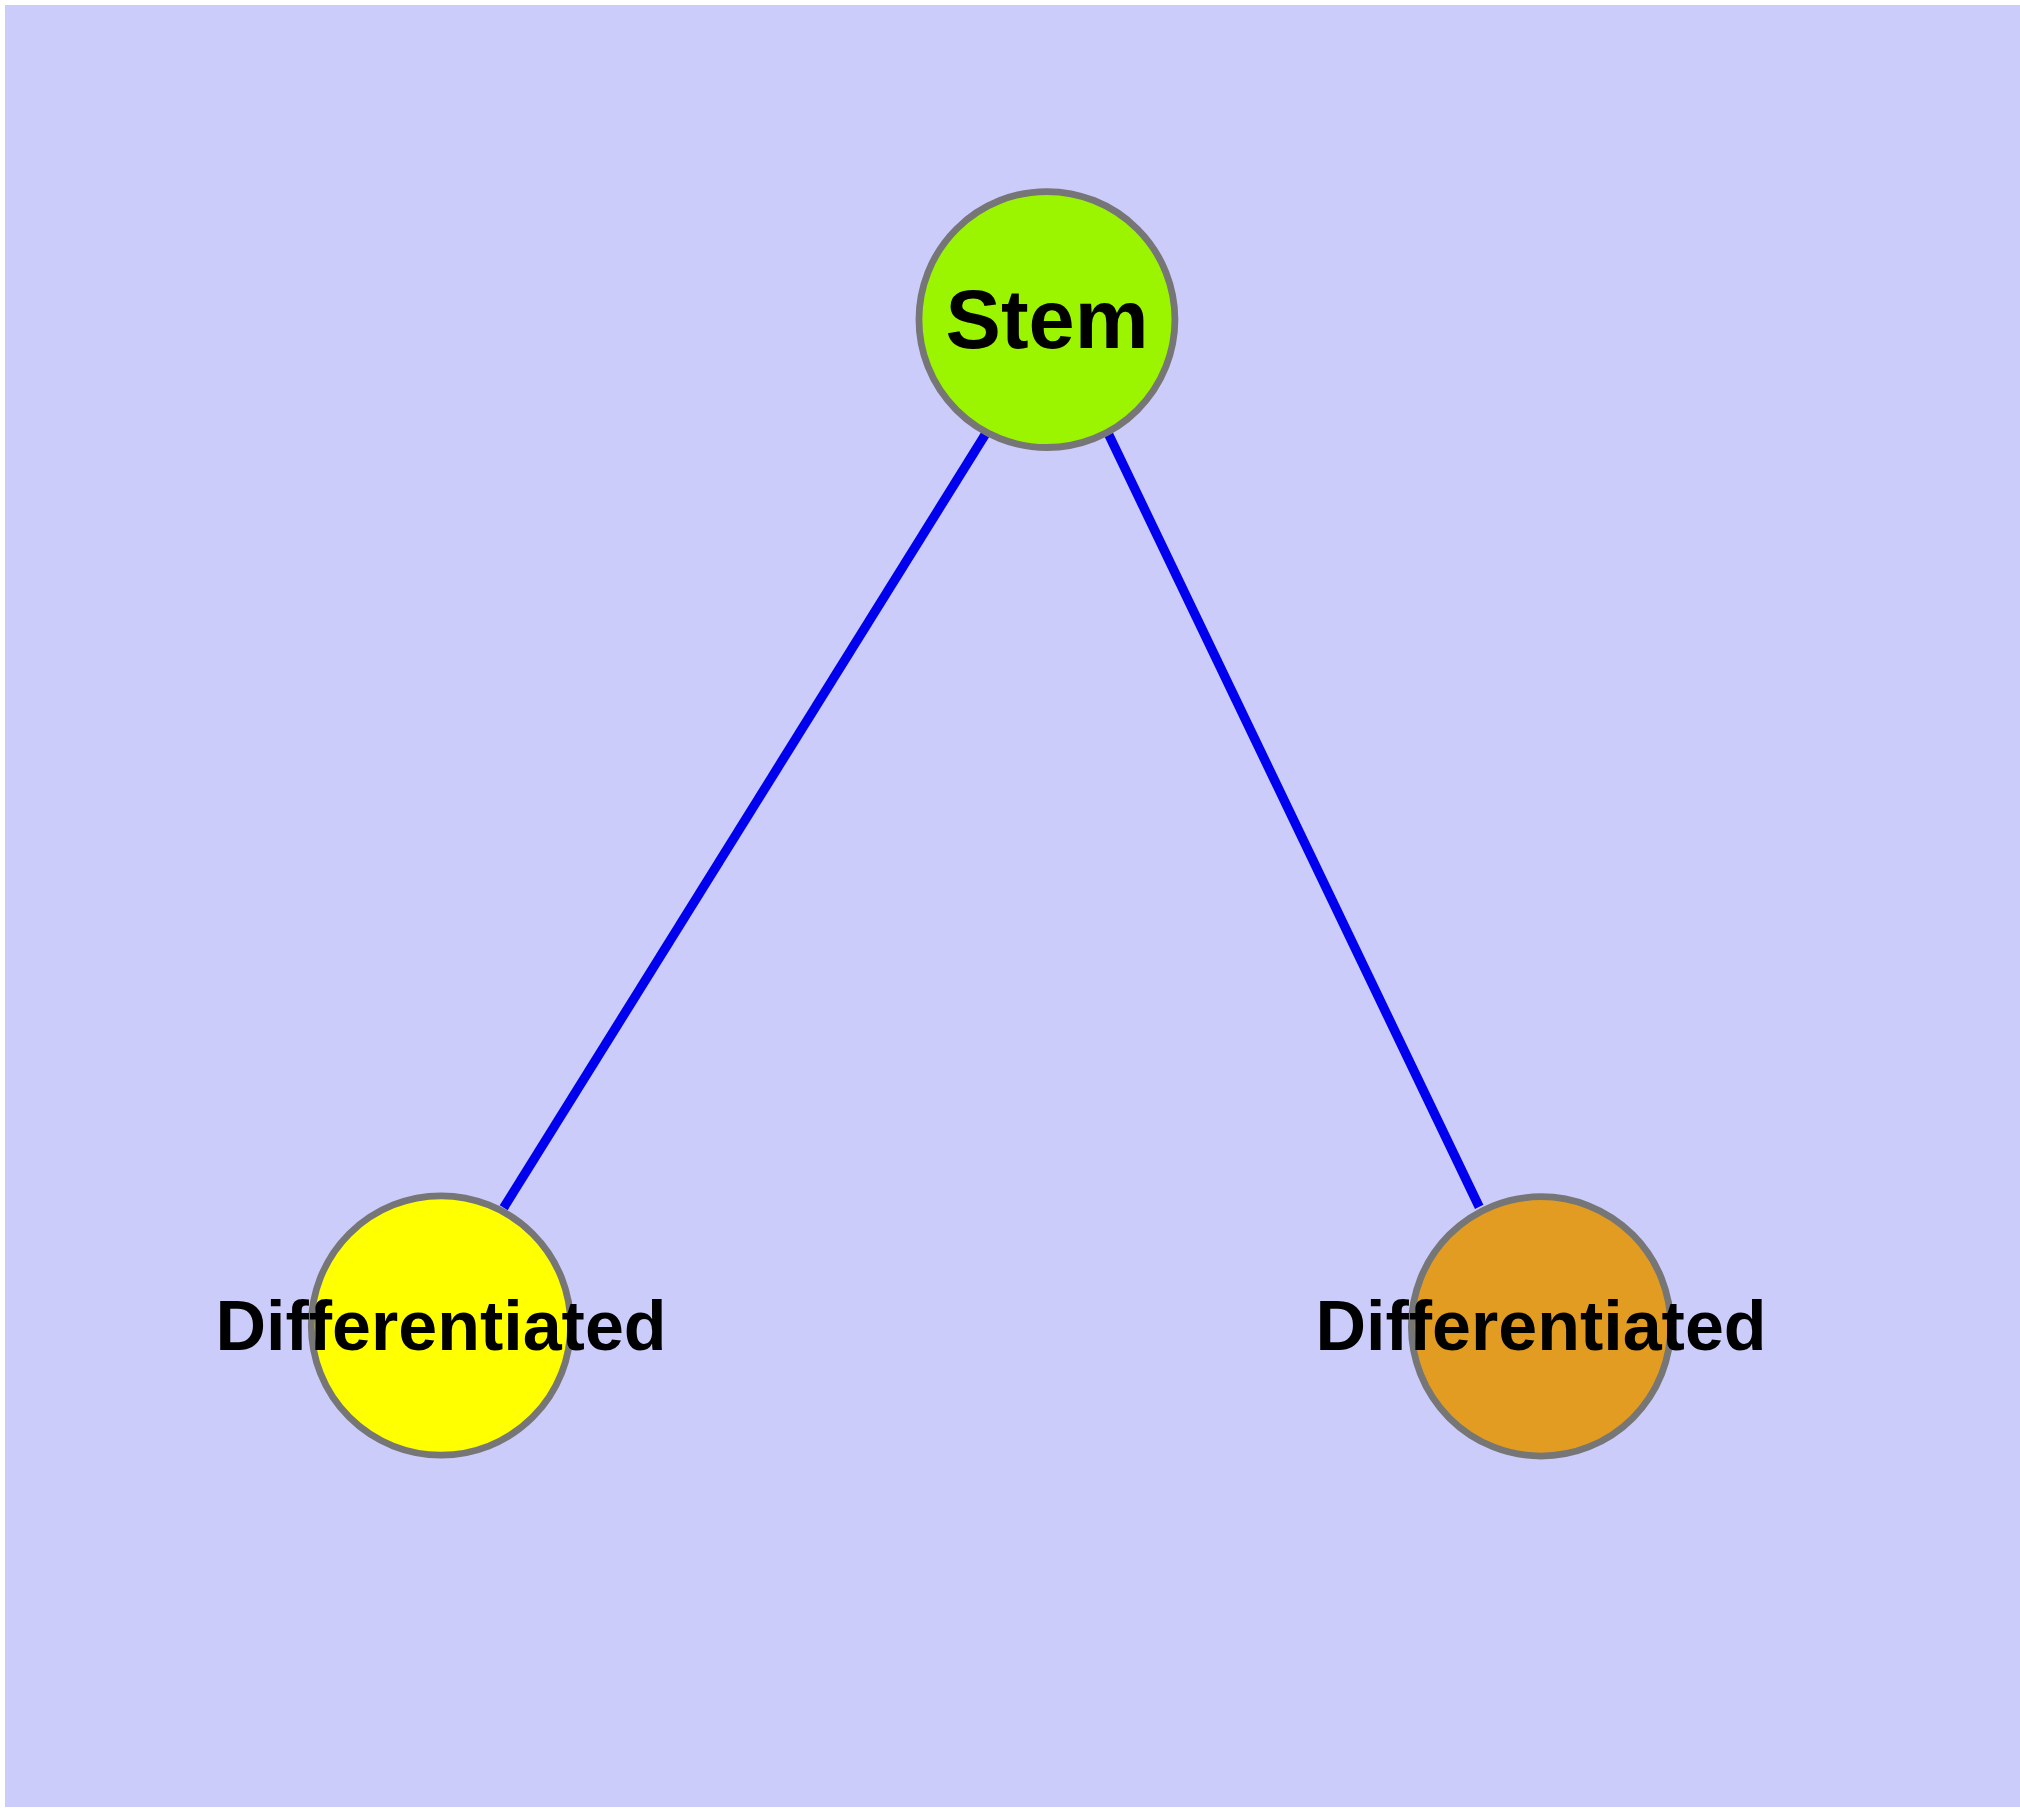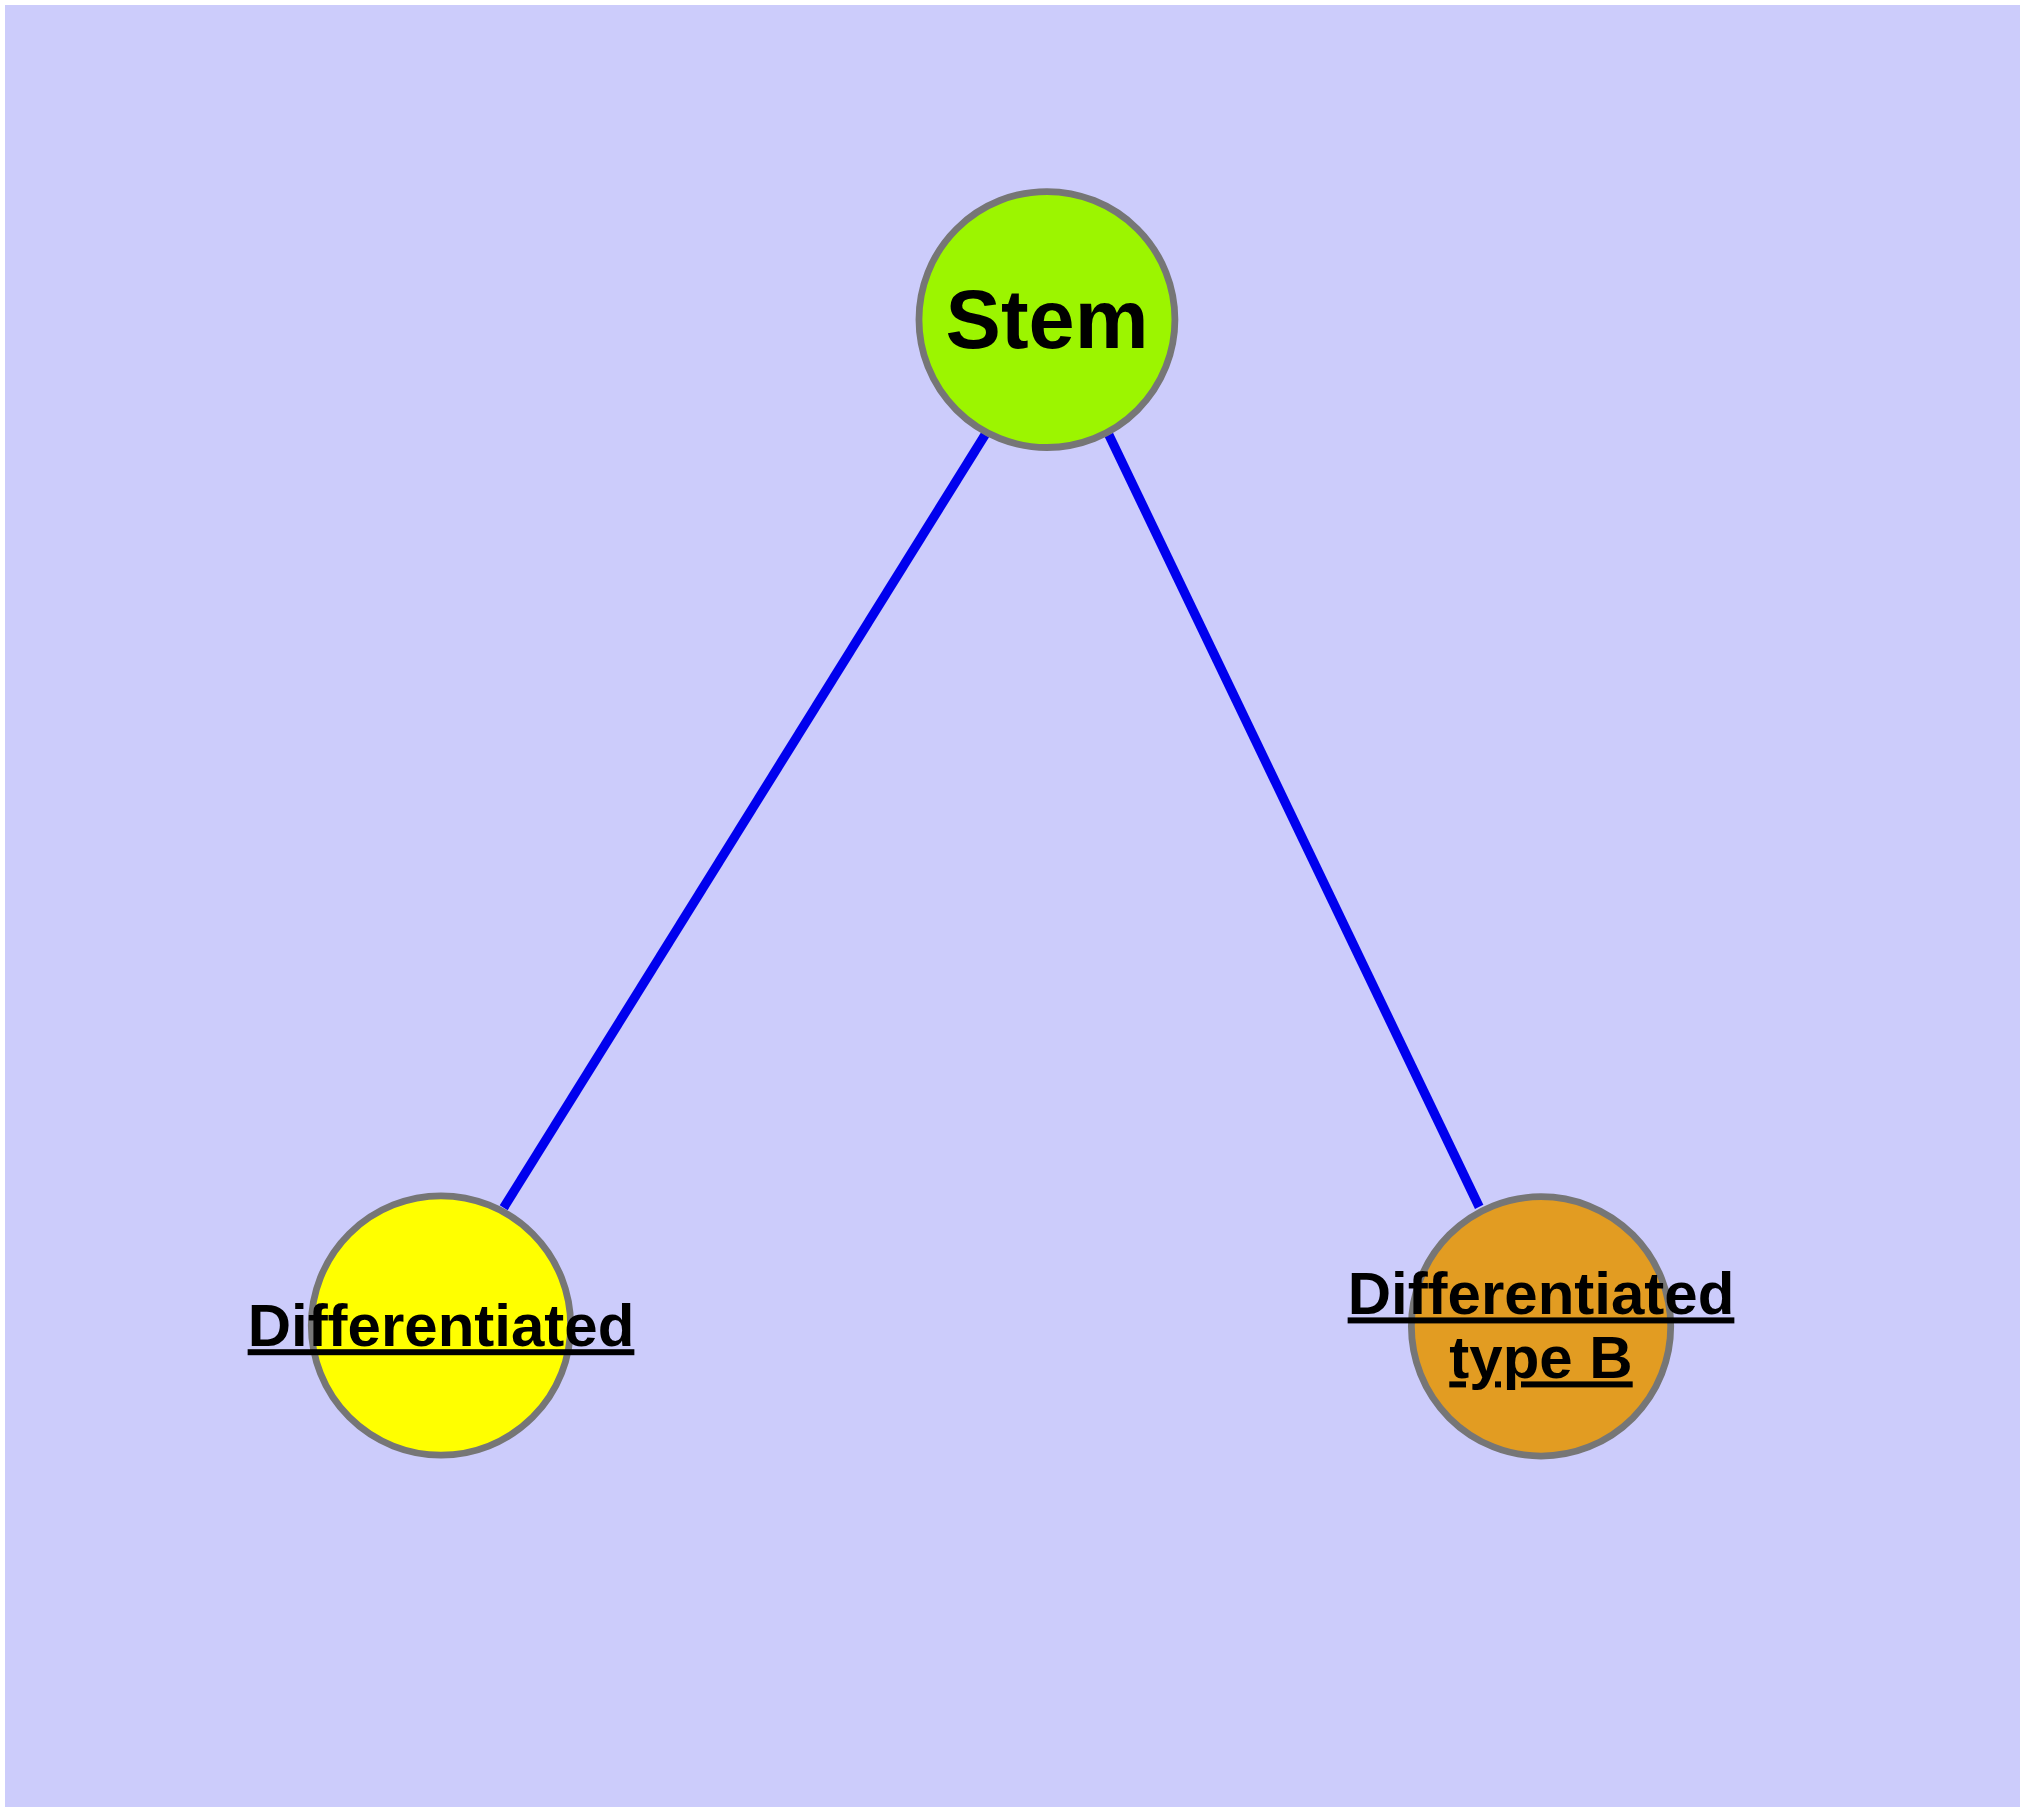--- a/index.html
+++ b/index.html
@@ -38,22 +38,21 @@
     font-weight: bold;
     line-height: 1.06;
     white-space: pre;
     pointer-events: none;
     transform: translate(-50%, -50%);
   }
   .label-stem {
     font-size: 83px;
   }
   .label-diff {
-    font-size: 60px;
-    text-decoration: underline;
+    font-size: 70px;
   }
 </style>
 </head>
 <body>
 
 <div id="canvas">
 
   <div id="plot-area"></div>
 
   <svg id="graph-svg" viewBox="0 0 2384 2138" xmlns="http://www.w3.org/2000/svg">
@@ -65,16 +64,16 @@
       <circle cx="1235" cy="377" r="151" fill="#9cf500" stroke="#767676" stroke-width="8"></circle>
       <circle cx="520" cy="1564" r="153" fill="#ffff00" stroke="#767676" stroke-width="8"></circle>
       <circle cx="1818" cy="1565" r="153" fill="#e29c22" stroke="#767676" stroke-width="8"></circle>
     </g>
   </svg>
 
   <div class="node-label label-stem" style="left:1047px; top:320px;">Stem</div>
 
   <div class="node-label label-diff" style="left:441px; top:1326px;"><span>Differentiated</span><br></div>
 
-  <div class="node-label label-diff" style="left:1541px; top:1326px;"><span>Differentiated</span><br><span>type B</span></div>
+  <div class="node-label label-diff" style="left:1541px; top:1326px;"><span>Differentiated</span><br></div>
 
 </div>
 
 
 </body></html>

